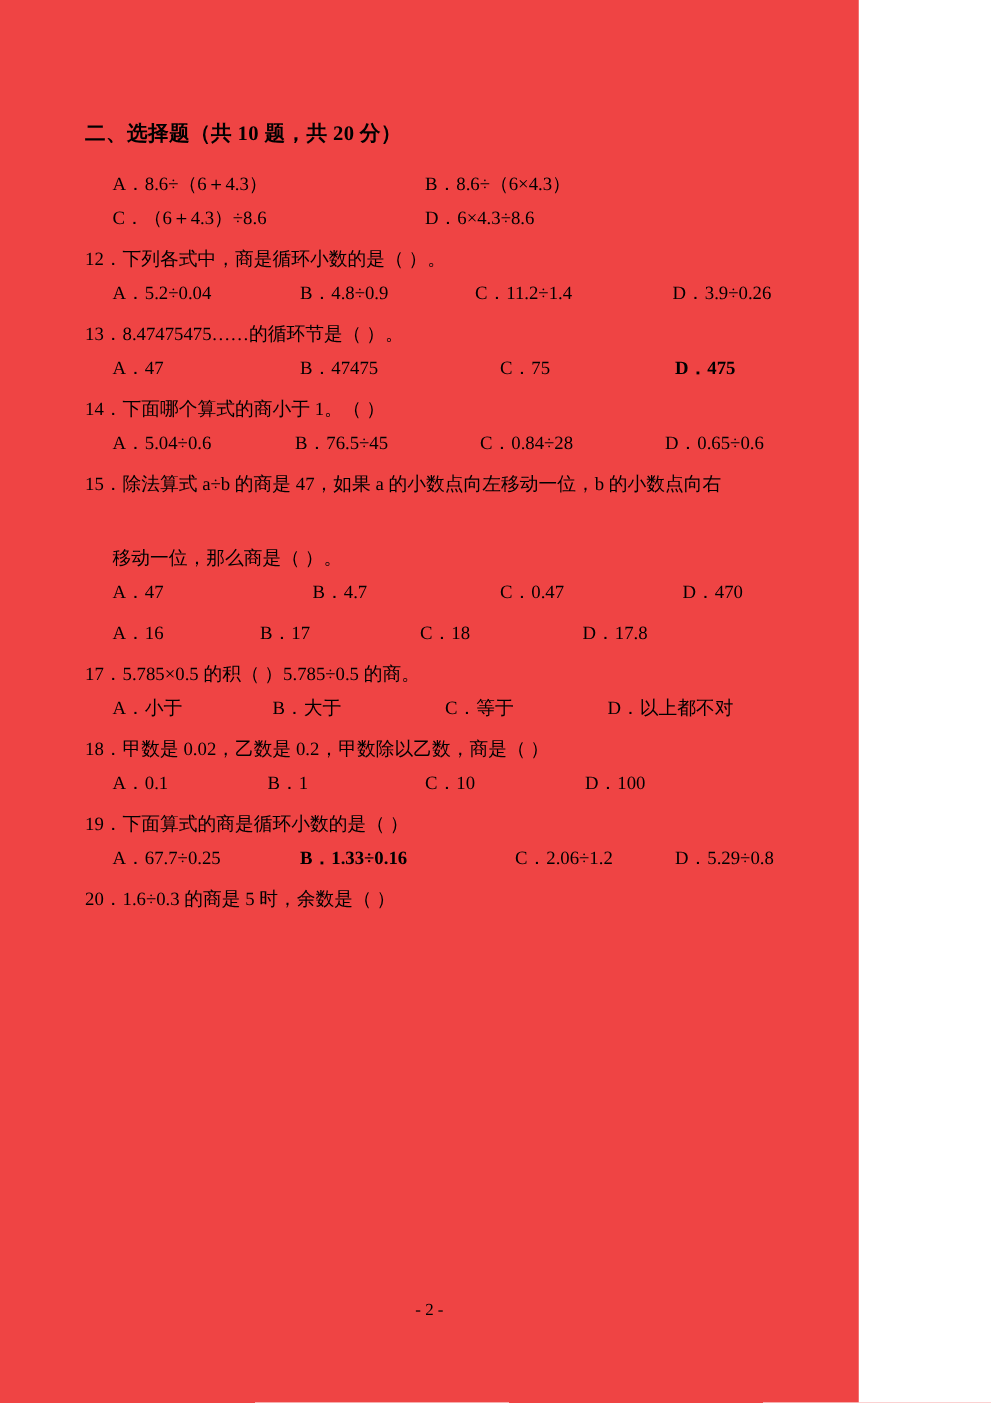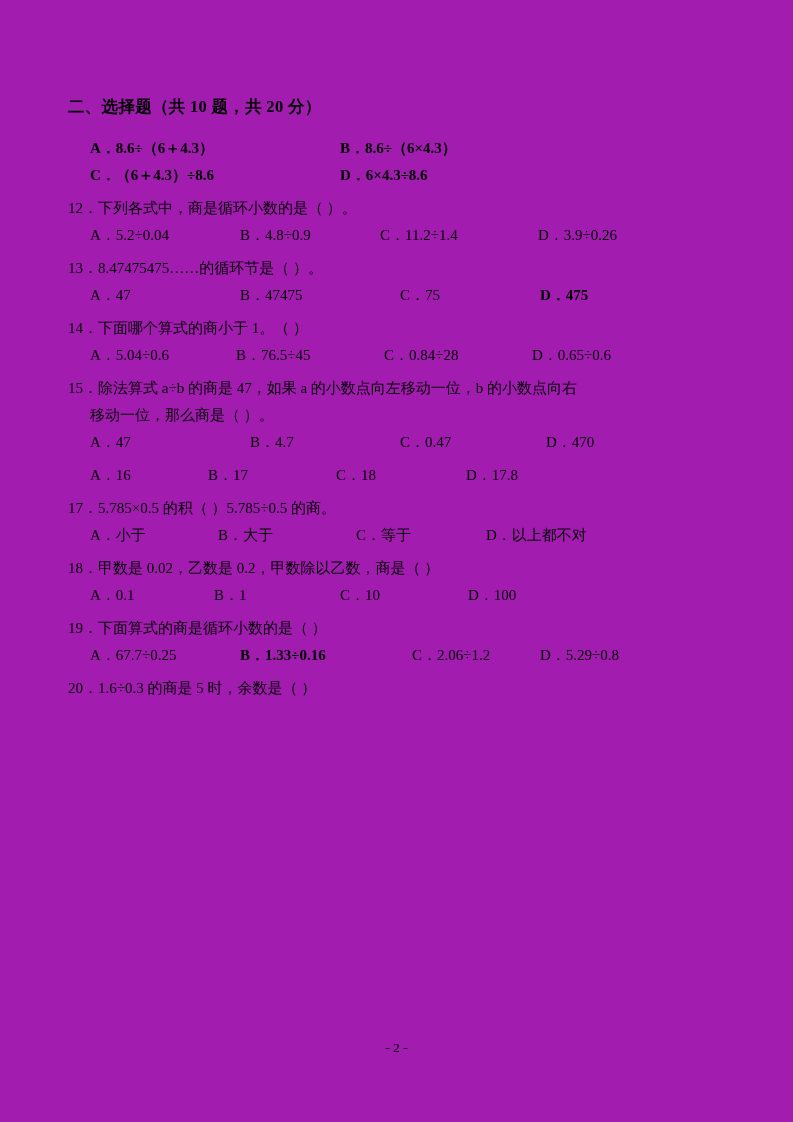--- a/index.html
+++ b/index.html
@@ -6,23 +6,23 @@
     margin: 0;
     padding: 0;
     background: #ffffff;
   }
   body {
     font-family: "Liberation Serif", "DejaVu Serif", serif;
     color: #000000;
   }
   .page {
     position: relative;
-    width: 793px;
+    width: 687px;
     height: 1122px;
-    background: #a21caf;
+    background: #ef4444;
     overflow: hidden;
   }
   .content {
     position: absolute;
     left: 68px;
     top: 96px;
     width: 660px;
   }
   .section-title {
     font-size: 16.5px;
@@ -34,32 +34,32 @@
   .q {
     margin: 0 0 6px 0;
   }
   .q-line {
     font-size: 15px;
     line-height: 27px;
     white-space: nowrap;
   }
   .q-indent {
     padding-left: 22px;
+    margin-top: 32px;
   }
   .opts {
     font-size: 15px;
     line-height: 27px;
     padding-left: 22px;
     position: relative;
     height: 27px;
     white-space: nowrap;
   }
   .opts.tall {
     height: 54px;
-    font-weight: bold;
   }
   .opt {
     position: absolute;
     top: 0;
     white-space: nowrap;
   }
   .footer {
     position: absolute;
     left: 0;
     right: 0;

